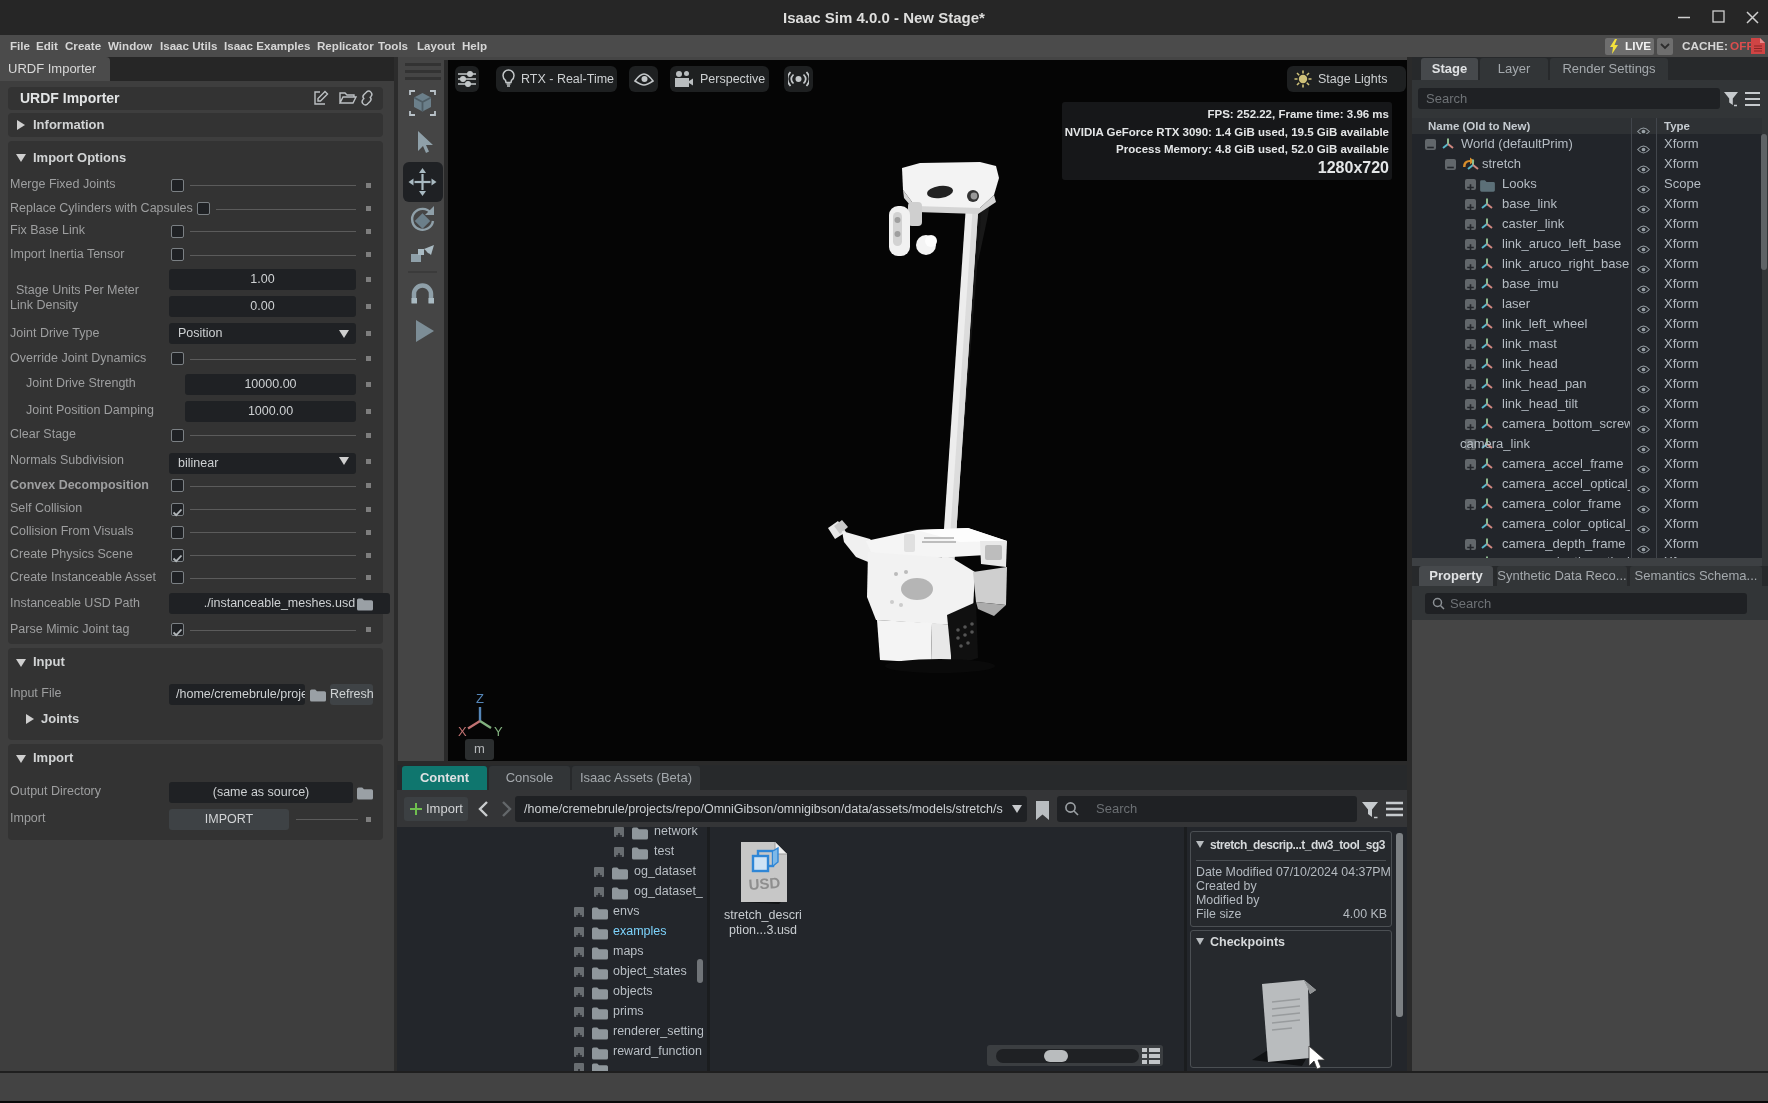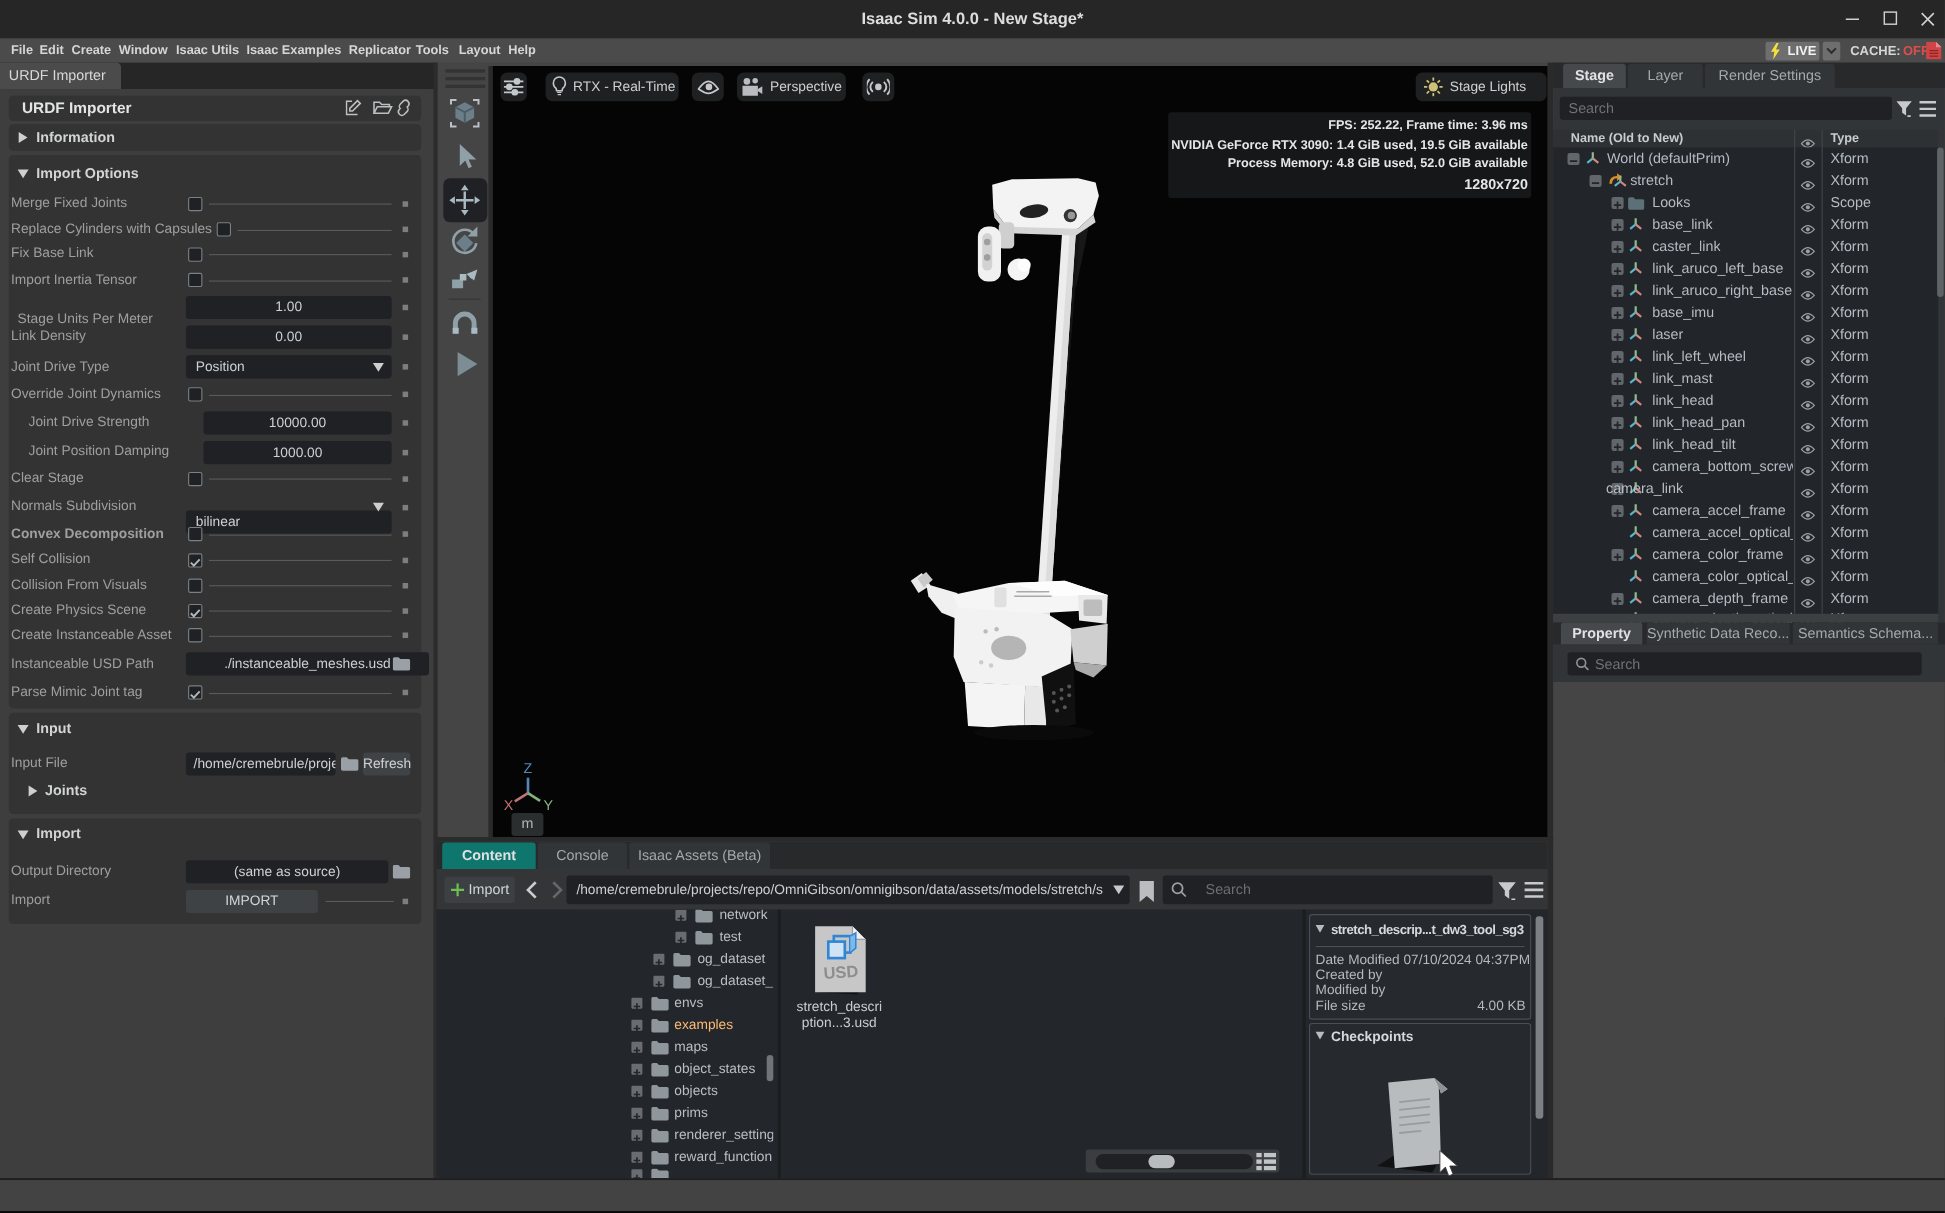--- a/index.html
+++ b/index.html
@@ -107,21 +107,21 @@
 <div class="fld" style="left:185px;top:373.5px;width:171px;height:21px;line-height:21px;">10000.00</div>
 <div class="dot" style="left:366px;top:381.5px;"></div>
 <div class="lbl" style="left:26px;top:403px;">Joint Position Damping</div>
 <div class="fld" style="left:185px;top:400.5px;width:171px;height:21px;line-height:21px;">1000.00</div>
 <div class="dot" style="left:366px;top:408.5px;"></div>
 <div class="lbl" style="left:10px;top:427px;">Clear Stage</div>
 <div class="cb" style="left:171px;top:428.5px;"></div>
 <div class="sl" style="left:190px;top:435px;width:166px;"></div>
 <div class="dot" style="left:366px;top:432.5px;"></div>
 <div class="lbl" style="left:10px;top:453px;">Normals Subdivision</div>
-<div class="fld" style="left:169px;top:464px;width:187px;height:21px;line-height:21px;text-align:left;padding-left:9px;">bilinear</div>
+<div class="fld" style="left:169px;top:453px;width:187px;height:21px;line-height:21px;text-align:left;padding-left:9px;">bilinear</div>
 <div class="tri-d" style="left:339px;top:457px;"></div>
 <div class="dot" style="left:366px;top:458.5px;"></div>
 <div class="lbl" style="left:10px;top:477.5px;font-weight:bold;">Convex Decomposition</div>
 <div class="cb" style="left:171px;top:479.0px;"></div>
 <div class="sl" style="left:190px;top:485.5px;width:166px;"></div>
 <div class="dot" style="left:366px;top:483.0px;"></div>
 <div class="lbl" style="left:10px;top:501px;">Self Collision</div>
 <div class="cb" style="left:171px;top:502.5px;"><svg viewBox="0 0 11 11" style="width:11px;height:11px">
       <path d="M 1.5 5.5 L 4.2 8.2 L 9.5 2.5" stroke="#b2b7ba" stroke-width="1.8" fill="none"></path>
     </svg></div>
@@ -267,21 +267,21 @@
     <circle cx="9" cy="9" r="4.2" fill="#cfc179"></circle>
     <g stroke="#cfc179" stroke-width="1.6">
       <path d="M 9 0.5 V 3.5 M 9 14.5 V 17.5 M 0.5 9 H 3.5 M 14.5 9 H 17.5 M 3 3 L 5.2 5.2 M 12.8 12.8 L 15 15 M 15 3 L 12.8 5.2 M 5.2 12.8 L 3 15"></path>
     </g>
   </svg>
 <div class="ab" style="left:1318px;top:66px;height:26px;line-height:26px;color:#cdd0d2;font-size:12.5px;">Stage Lights</div>
 <div class="ab" style="left:1062px;top:102px;width:330px;height:78px;background:rgba(25,26,28,0.88);border-radius:3px;"></div>
 <div class="ab" style="right:379px;top:106.0px;height:17px;line-height:17px;color:#e4e6e7;font-size:11.5px;font-weight:700;white-space:nowrap;">FPS: 252.22, Frame time: 3.96 ms</div>
 <div class="ab" style="right:379px;top:123.5px;height:17px;line-height:17px;color:#e4e6e7;font-size:11.5px;font-weight:700;white-space:nowrap;">NVIDIA GeForce RTX 3090: 1.4 GiB used, 19.5 GiB available</div>
 <div class="ab" style="right:379px;top:141.0px;height:17px;line-height:17px;color:#e4e6e7;font-size:11.5px;font-weight:700;white-space:nowrap;">Process Memory: 4.8 GiB used, 52.0 GiB available</div>
-<div class="ab" style="right:379px;top:158.5px;height:17px;line-height:17px;color:#e4e6e7;font-size:13px;font-weight:700;white-space:nowrap;text-align:center;">1280x720</div>
+<div class="ab" style="right:379px;top:158.5px;height:17px;line-height:17px;color:#e4e6e7;font-size:16px;font-weight:700;white-space:nowrap;text-align:center;">1280x720</div>
 <svg class="ab" style="left:820px;top:150px;width:200px;height:530px" viewBox="0 0 200 530">
 <polygon points="158,26 173,36 167,70 158,112 151,74" fill="#181818"></polygon>
 <polygon points="157,40 163,42 133,423 128,423" fill="#141414"></polygon>
 <polygon points="147,40 159.5,40 133.5,423 121,423" fill="#ededed"></polygon>
 <polygon points="154,40 159.5,40 133.5,423 127.5,423" fill="#dcdcdc"></polygon>
 
 <polygon points="82,18 100,13 160,12 176,16 179,28 174,45 160,58 120,61 95,56 83,40" fill="#f3f3f3"></polygon>
 <polygon points="83,40 95,56 160,58 174,45 176,52 158,64 96,62 84,48" fill="#d5d5d5"></polygon>
 <ellipse cx="120" cy="42" rx="13" ry="6" fill="#222" transform="rotate(-8 120 42)"></ellipse>
 <circle cx="153" cy="46" r="6" fill="#333"></circle>
@@ -794,21 +794,21 @@
 <div class="ab" style="left:195px;top:78.5px;width:16px;height:13px"><svg viewBox="0 0 16 13" style="width:16px;height:13px">
         <path d="M 0 2 q 0 -1.6 1.6 -1.6 H 5.2 L 7 2.2 H 14.4 q 1.6 0 1.6 1.6 V 11 q 0 1.6 -1.6 1.6 H 1.6 Q 0 12.6 0 11 Z" fill="#8f979c"></path>
       </svg></div>
 <div class="ab" style="left:216px;top:76.5px;color:#b9bfc5;font-size:12.5px;white-space:nowrap;max-width:90px;overflow:hidden;">envs</div>
 <div class="ab" style="left:177px;top:99.5px;width:10px;height:10px;background:#686d71;border-radius:1px;"><svg viewBox="0 0 10 10" style="width:10px;height:10px">
         <path d="M 5 2 V 8 M 2 5 H 8" stroke="#23262b" stroke-width="1.5"></path>
       </svg></div>
 <div class="ab" style="left:195px;top:98.5px;width:16px;height:13px"><svg viewBox="0 0 16 13" style="width:16px;height:13px">
         <path d="M 0 2 q 0 -1.6 1.6 -1.6 H 5.2 L 7 2.2 H 14.4 q 1.6 0 1.6 1.6 V 11 q 0 1.6 -1.6 1.6 H 1.6 Q 0 12.6 0 11 Z" fill="#8f979c"></path>
       </svg></div>
-<div class="ab" style="left:216px;top:96.5px;color:#fdba74;font-size:12.5px;white-space:nowrap;max-width:90px;overflow:hidden;text-align:right;">examples</div>
+<div class="ab" style="left:216px;top:96.5px;color:#7dd3fc;font-size:12.5px;white-space:nowrap;max-width:90px;overflow:hidden;text-align:right;">examples</div>
 <div class="ab" style="left:177px;top:119.5px;width:10px;height:10px;background:#686d71;border-radius:1px;"><svg viewBox="0 0 10 10" style="width:10px;height:10px">
         <path d="M 5 2 V 8 M 2 5 H 8" stroke="#23262b" stroke-width="1.5"></path>
       </svg></div>
 <div class="ab" style="left:195px;top:118.5px;width:16px;height:13px"><svg viewBox="0 0 16 13" style="width:16px;height:13px">
         <path d="M 0 2 q 0 -1.6 1.6 -1.6 H 5.2 L 7 2.2 H 14.4 q 1.6 0 1.6 1.6 V 11 q 0 1.6 -1.6 1.6 H 1.6 Q 0 12.6 0 11 Z" fill="#8f979c"></path>
       </svg></div>
 <div class="ab" style="left:216px;top:116.5px;color:#b9bfc5;font-size:12.5px;white-space:nowrap;max-width:90px;overflow:hidden;">maps</div>
 <div class="ab" style="left:177px;top:139.5px;width:10px;height:10px;background:#686d71;border-radius:1px;"><svg viewBox="0 0 10 10" style="width:10px;height:10px">
         <path d="M 5 2 V 8 M 2 5 H 8" stroke="#23262b" stroke-width="1.5"></path>
       </svg></div>

